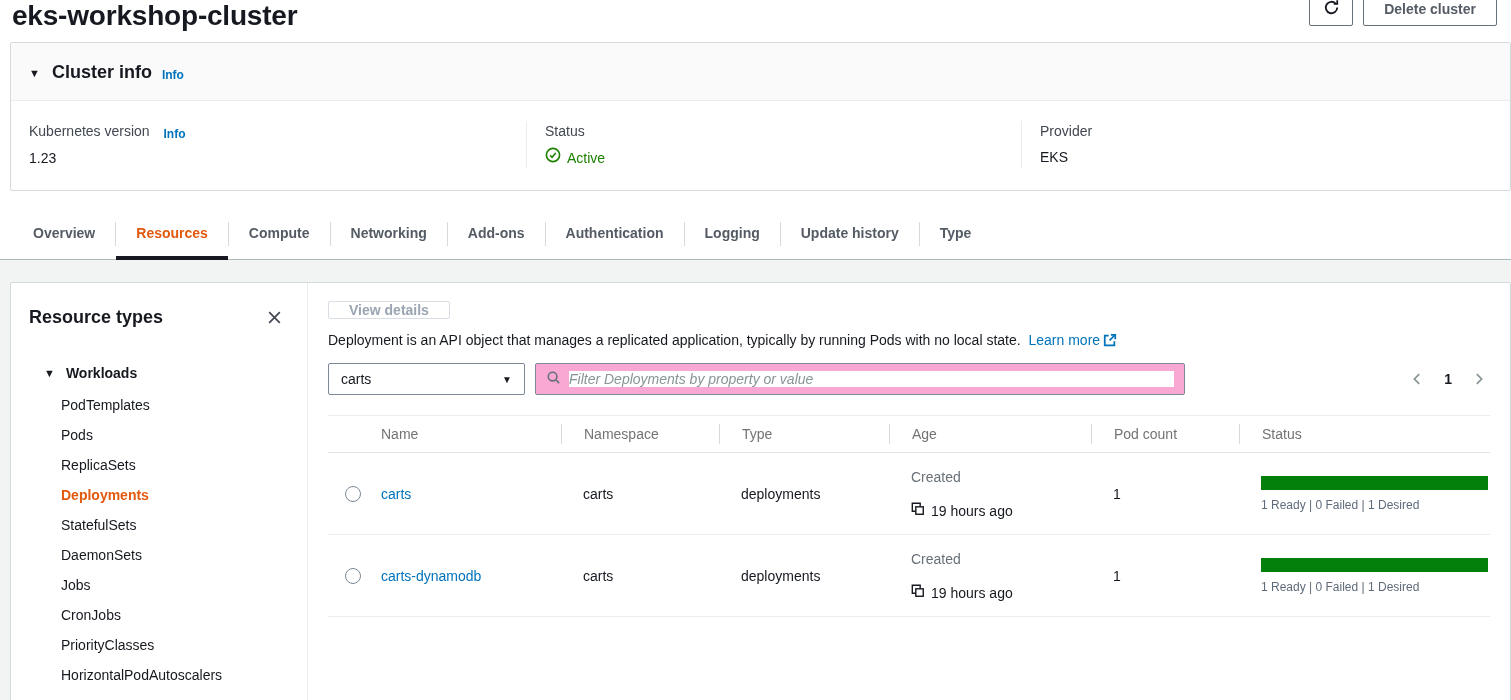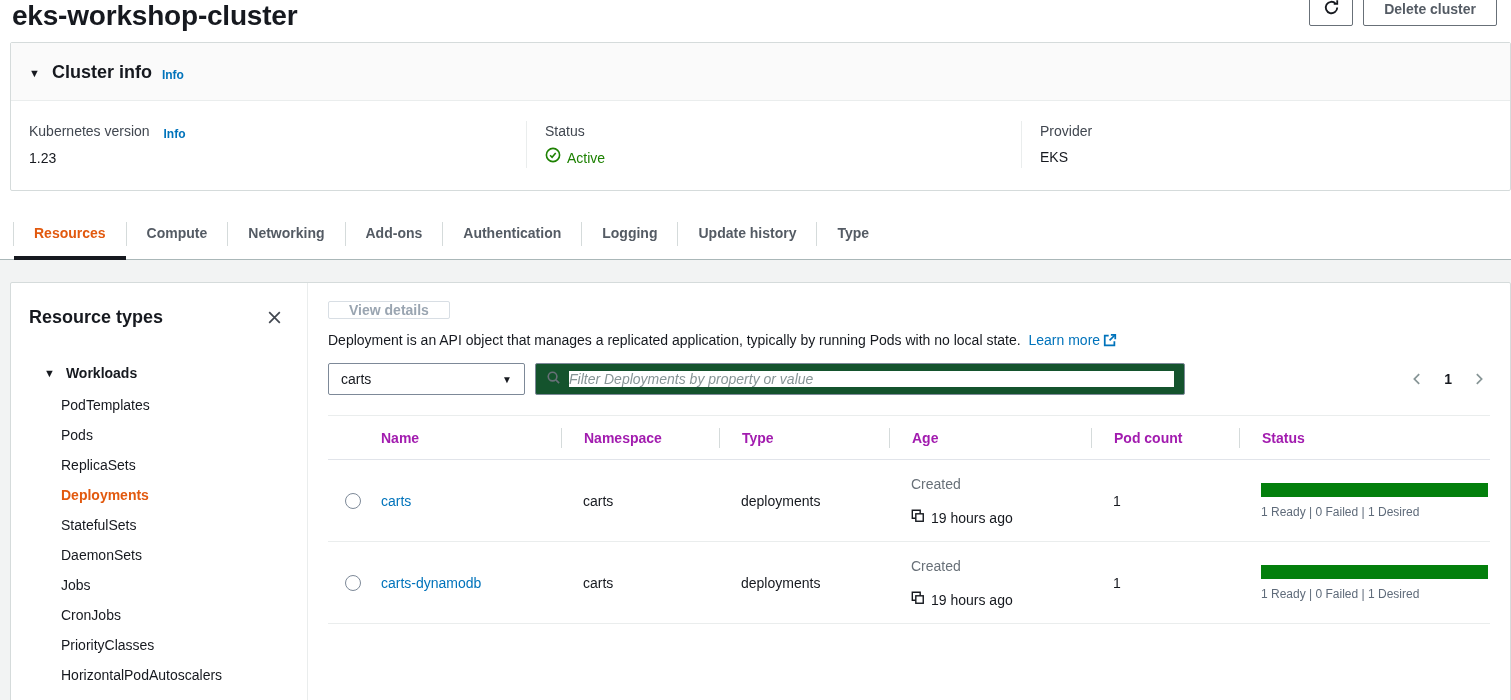--- a/index.html
+++ b/index.html
@@ -61,31 +61,31 @@
   .panel-count { font-weight:normal; color:#687078; margin-left:4px; }
   .btn.disabled { border-color:#d8dee4; color:#9aa5b1; cursor:default; height:18px; }
   .panel-desc { margin-top:11px; font-size:14px; line-height:20px; color:#16191f; }
   .learn-more { color:#0073bb; text-decoration:none; cursor:pointer; margin-left:4px; }
   .ext-icon { position:relative; top:2px; margin-left:3px; }
 
   .filter-row { display:flex; margin-top:13px; align-items:center; }
   .type-select { width:197px; height:32px; border:1px solid #7d8998; border-radius:2px; display:flex; align-items:center;
                  justify-content:space-between; padding:0 12px; font-size:14px; cursor:pointer; background:#fff; }
   .select-caret { font-size:10px; color:#16191f; }
-  .search-box { width:650px; height:32px; border:1px solid #7d8998; border-radius:2px; margin-left:10px; display:flex; align-items:center; padding:0 10px; background:#14532d; }
+  .search-box { width:650px; height:32px; border:1px solid #7d8998; border-radius:2px; margin-left:10px; display:flex; align-items:center; padding:0 10px; background:#f9a8d4; }
   .search-box input { border:none; outline:none; flex:1; font-size:14px; font-style:italic; margin-left:8px; font-family:"Liberation Sans",sans-serif; color:#16191f; }
   .search-box input::placeholder { color:#879596; font-style:italic; }
   .pagination { margin-left:auto; display:flex; align-items:center; gap:18px; padding-right:2px; }
   .page-num { font-size:14px; font-weight:bold; color:#16191f; }
   .pg-btn { background:none; border:none; cursor:pointer; line-height:0; padding:2px; }
 
   
   .table { margin-top:20px; width:100%; font-size:14px; }
   .t-row { display:flex; align-items:center; }
-  .t-head { height:45px; border-top:1px solid #eaeded; border-bottom:1px solid #e1e4ea; color:#a21caf; font-weight:bold; }
+  .t-head { height:38px; border-top:1px solid #eaeded; border-bottom:1px solid #e1e4ea; color:#737373; font-weight:normal; }
   .t-body-row { height:82px; border-bottom:1px solid #eaeded; }
   .c-sel { width:33px; flex:none; display:flex; justify-content:flex-end; }
   .c-name { width:200px; flex:none; padding-left:20px; }
   .c-ns { width:158px; flex:none; padding-left:22px; }
   .c-type { width:170px; flex:none; padding-left:22px; }
   .c-age { width:202px; flex:none; padding-left:22px; }
   .c-pods { width:148px; flex:none; padding-left:22px; }
   .c-status { flex:1; padding-left:22px; padding-right:24px; }
   .t-head .hdiv { border-left:1px solid #d5dbdb; height:20px; display:flex; align-items:center; }
   .t-head > div { display:flex; align-items:center; height:20px; }
@@ -145,20 +145,21 @@
         </div>
       </div>
       <div class="ci-col c3">
         <div class="ci-label">Provider</div>
         <div class="ci-value">EKS</div>
       </div>
     </div>
   </section>
 
   <nav class="tabs">
+    <div class="tab">Overview</div>
     <span class="tab-divider"></span>
     <div class="tab active">Resources</div>
     <span class="tab-divider"></span>
     <div class="tab">Compute</div>
     <span class="tab-divider"></span>
     <div class="tab">Networking</div>
     <span class="tab-divider"></span>
     <div class="tab">Add-ons</div>
     <span class="tab-divider"></span>
     <div class="tab">Authentication</div>

